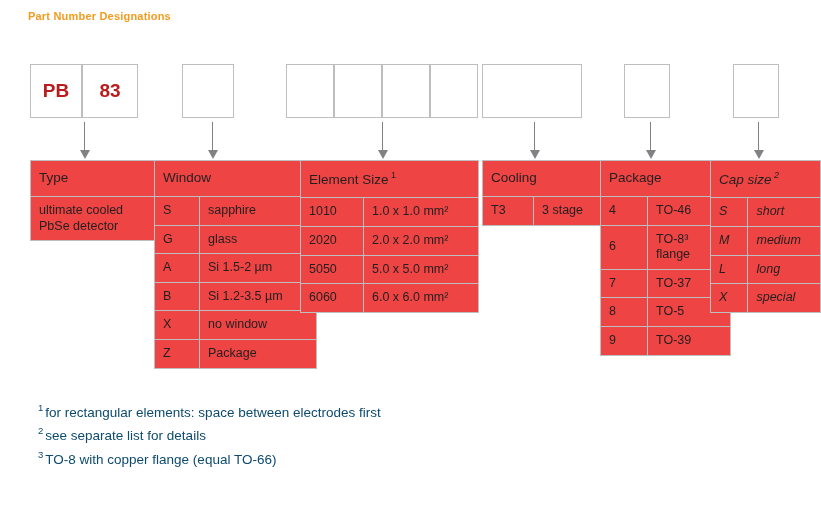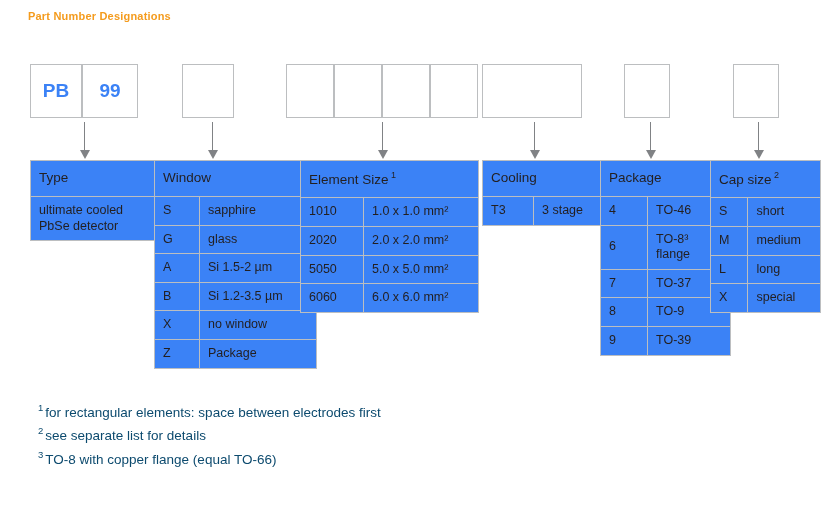--- a/index.html
+++ b/index.html
@@ -37,21 +37,21 @@
     position: absolute;
     border: 1px solid #bcbec0;
     background: #ffffff;
     height: 54px;
     box-sizing: border-box;
     display: flex;
     align-items: center;
     justify-content: center;
     font-size: 19px;
     font-weight: bold;
-    color: #3b82f6;
+    color: #b91c1c;
   }
 
   
   .arrow {
     position: absolute;
     width: 10px;
     height: 38px;
   }
   .arrow .shaft {
     position: absolute;
@@ -69,21 +69,21 @@
     height: 0;
     border-left: 5px solid transparent;
     border-right: 5px solid transparent;
     border-top: 9px solid #808285;
   }
 
   
   .tbl {
     position: absolute;
     border-collapse: collapse;
-    background: #3b82f6;
+    background: #ef4444;
     font-size: 12.5px;
     padding-left: 18px;
   }
   .tbl td {
     border: 1px solid #bcbec0;
     padding: 6px 8px;
     vertical-align: middle;
     line-height: 1.25;
   }
   .tbl td.hdr {
@@ -117,21 +117,21 @@
 </style>
 </head>
 <body>
 
 <div class="page-title">Part Number Designations</div>
 
 <div class="code-row"></div>
 
 <div id="boxes-host">
     <div class="code-box" style="left: 30px; top: 64px; width: 52px;">PB</div>
-    <div class="code-box" style="left: 82px; top: 64px; width: 56px;">99</div>
+    <div class="code-box" style="left: 82px; top: 64px; width: 56px;">83</div>
     <div class="code-box" style="left: 182px; top: 64px; width: 52px;"></div>
     <div class="code-box" style="left: 286px; top: 64px; width: 48px;"></div>
     <div class="code-box" style="left: 334px; top: 64px; width: 48px;"></div>
     <div class="code-box" style="left: 382px; top: 64px; width: 48px;"></div>
     <div class="code-box" style="left: 430px; top: 64px; width: 48px;"></div>
     <div class="code-box" style="left: 482px; top: 64px; width: 100px;"></div>
     <div class="code-box" style="left: 624px; top: 64px; width: 46px;"></div>
     <div class="code-box" style="left: 733px; top: 64px; width: 46px;"></div>
   </div>
 <div id="arrows-host">
@@ -248,29 +248,29 @@
         <tr>
           <td class="code" style="width: 30px;">6</td>
           <td style="width: 66px;">TO-8³<br>flange</td>
         </tr>
         <tr>
           <td class="code" style="width: 30px;">7</td>
           <td style="width: 66px;">TO-37</td>
         </tr>
         <tr>
           <td class="code" style="width: 30px;">8</td>
-          <td style="width: 66px;">TO-9</td>
+          <td style="width: 66px;">TO-5</td>
         </tr>
         <tr>
           <td class="code" style="width: 30px;">9</td>
           <td style="width: 66px;">TO-39</td>
         </tr>
       </tbody>
     </table>
-    <table class="tbl" style="left: 710px; top: 160px;">
+    <table class="tbl" style="left: 710px; top: 160px; font-style: italic;">
       <tbody>
         <tr>
           <td class="hdr" colspan="2">Cap size<sup> 2</sup></td>
         </tr>
         <tr>
           <td class="code" style="width: 30px;">S</td>
           <td style="width: 66px;">short</td>
         </tr>
         <tr>
           <td class="code" style="width: 30px;">M</td>

